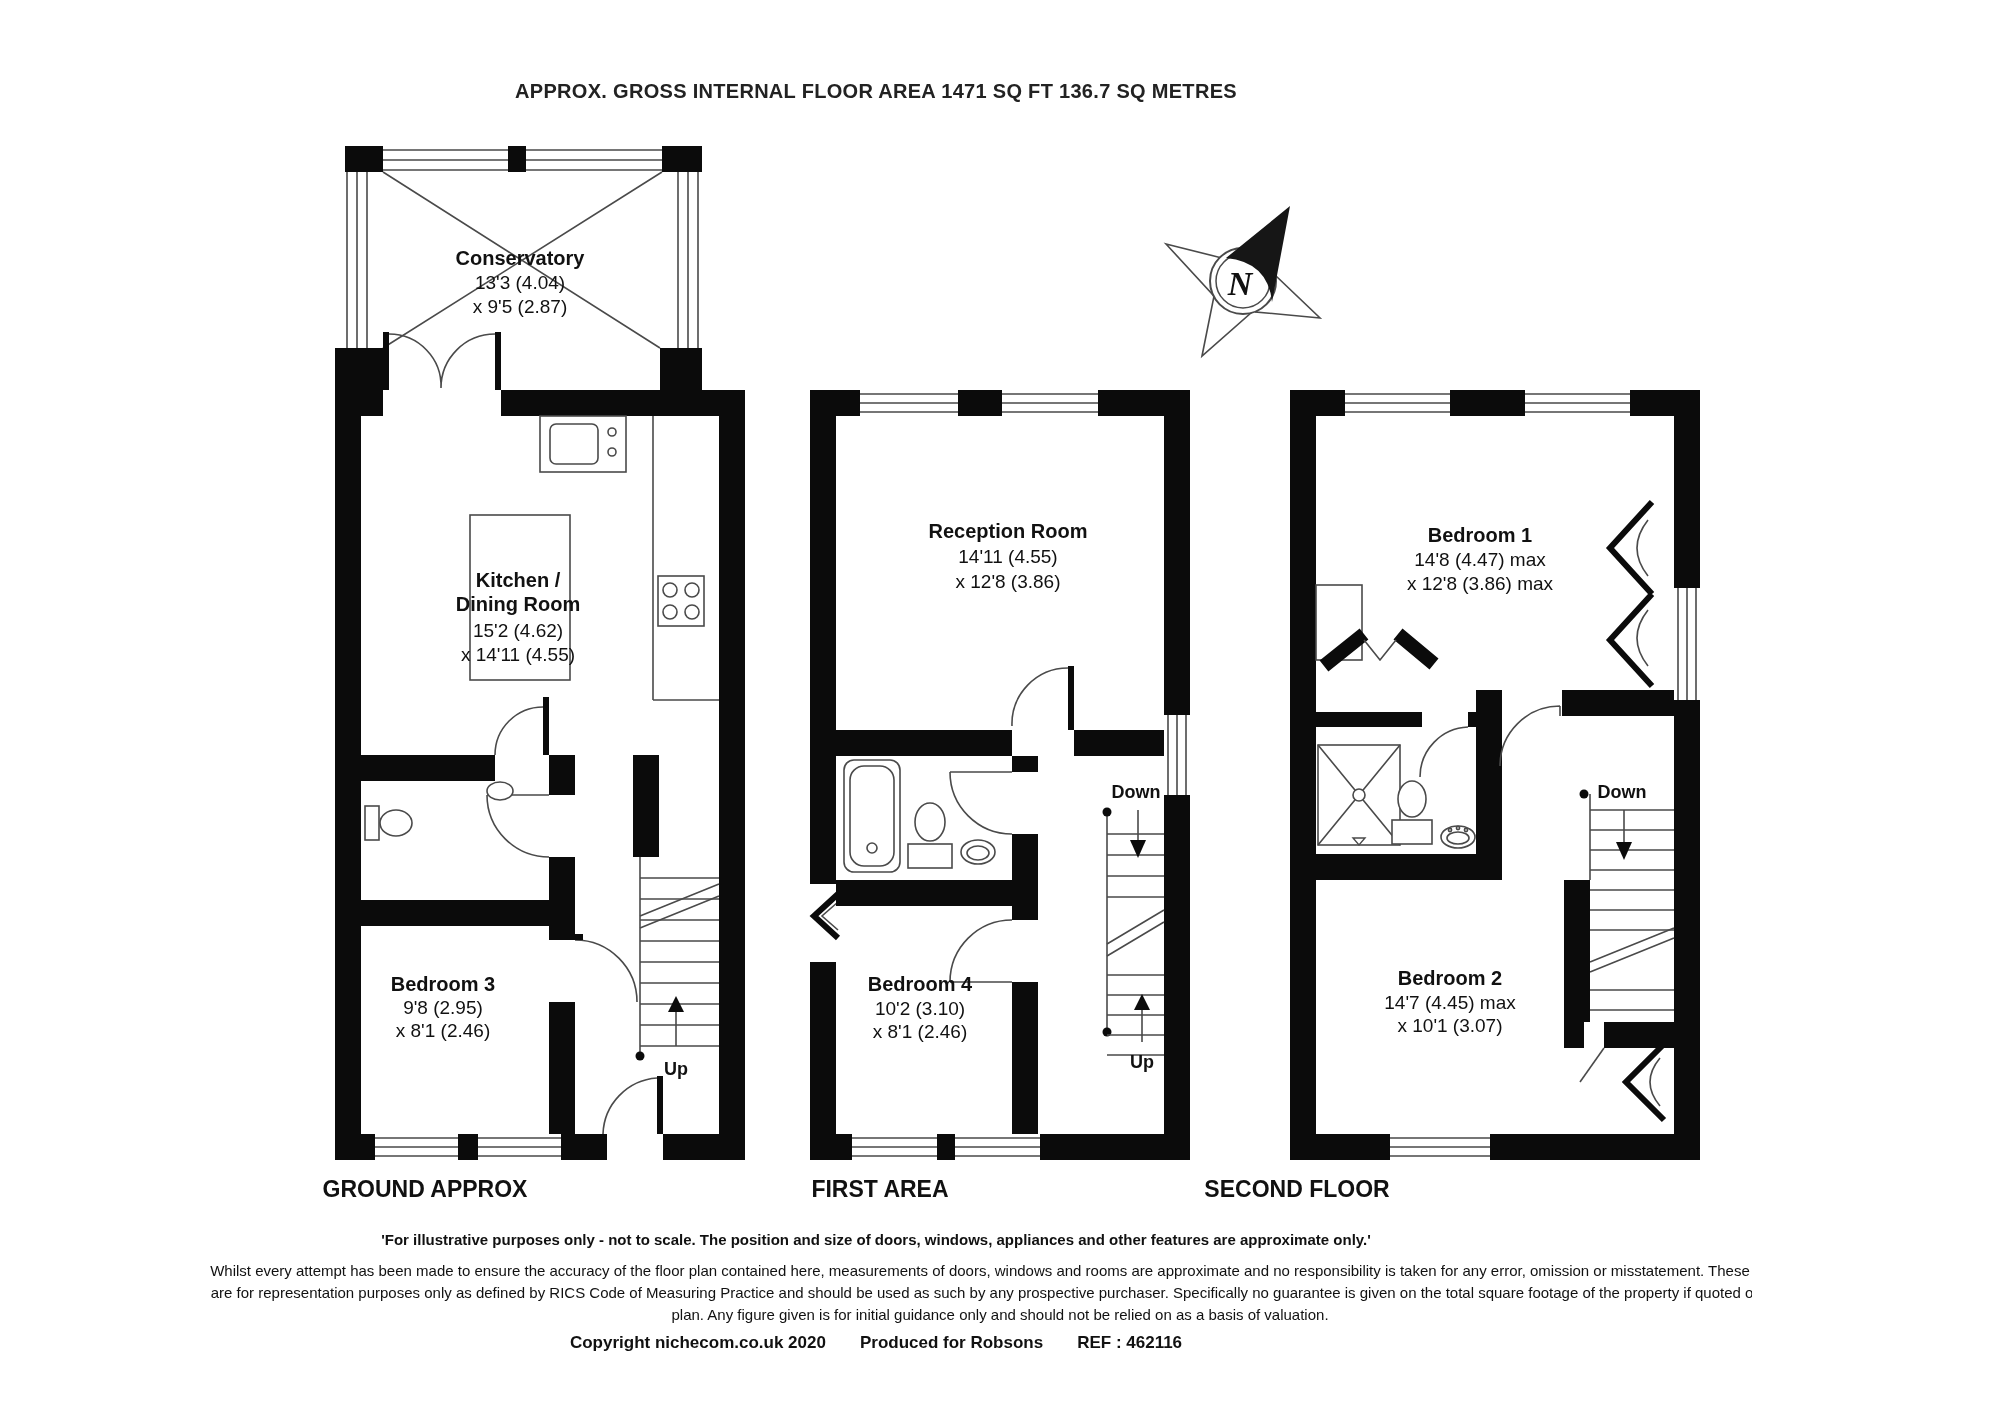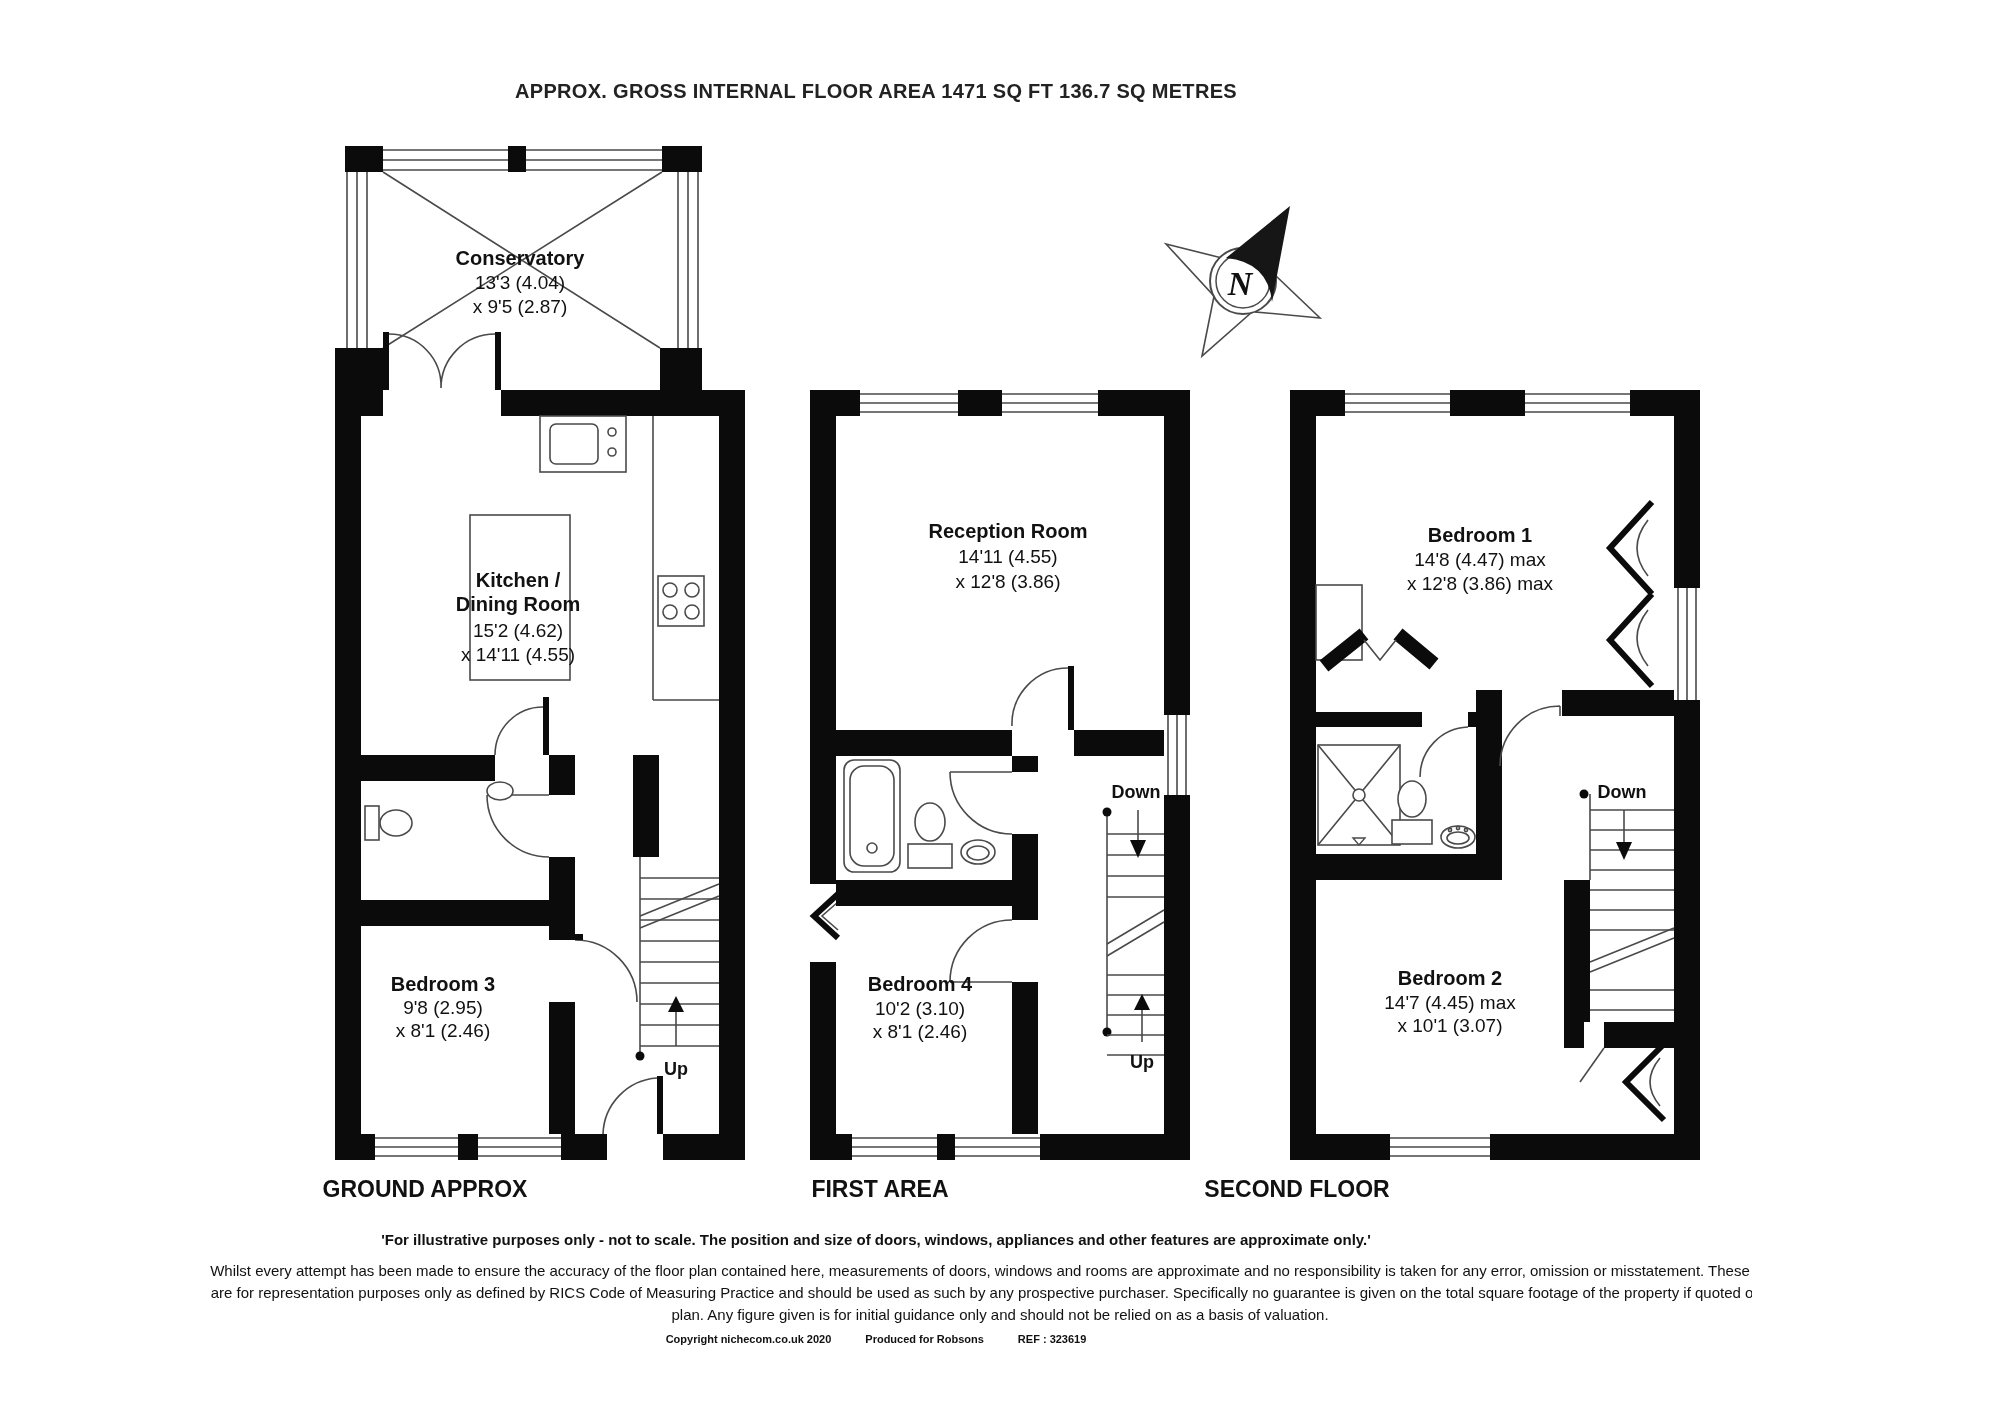--- a/index.html
+++ b/index.html
@@ -3,21 +3,21 @@
 <meta charset="utf-8">
 <style>
   html,body{margin:0;padding:0;background:#fff;}
   #canvas{position:relative;width:1752px;height:1414px;background:#ffffff;overflow:hidden;
           font-family:"Liberation Sans",sans-serif;color:#1c1c1c;}
   .abs{position:absolute;}
   #title{top:80px;left:0;right:0;text-align:center;font-size:20px;font-weight:bold;letter-spacing:.3px;color:#222;}
   .floor-label{top:1176px;font-size:23px;font-weight:bold;color:#111;transform:translateX(-50%);white-space:nowrap;}
   #footer-notice{top:1231px;left:0;right:0;text-align:center;font-size:15px;font-weight:bold;color:#111;}
   #footer-disclaimer{top:1260px;left:210px;width:1580px;text-align:center;font-size:15px;line-height:22px;color:#111;}
-  #footer-copy{top:1333px;left:0;right:0;display:flex;justify-content:center;gap:34px;font-size:11px;font-weight:bold;color:#111;}
+  #footer-copy{top:1333px;left:0;right:0;display:flex;justify-content:center;gap:34px;font-size:17px;font-weight:bold;color:#111;}
   svg{position:absolute;overflow:visible;}
   .wall{fill:#0b0b0b;stroke:none;}
   .thin{fill:none;stroke:#4a4a4a;stroke-width:1.6;}
   .fix{fill:#ffffff;stroke:#4a4a4a;stroke-width:1.6;}
   .chev{fill:none;stroke:#0b0b0b;stroke-width:6;stroke-linejoin:miter;}
   .thickline{fill:none;stroke:#0b0b0b;stroke-width:14;}
   .rname{font:bold 20px "Liberation Sans",sans-serif;fill:#111;text-anchor:middle;}
   .rdim{font:19px "Liberation Sans",sans-serif;fill:#111;text-anchor:middle;}
   .updown{font:bold 18px "Liberation Sans",sans-serif;fill:#111;text-anchor:middle;}
   .north{font:bold italic 34px "Liberation Serif",serif;fill:#111;text-anchor:middle;}
@@ -327,16 +327,16 @@
 
   <div class="abs floor-label" style="left:425px;">GROUND APPROX</div>
   <div class="abs floor-label" style="left:880px;">FIRST AREA</div>
   <div class="abs floor-label" style="left:1297px;">SECOND FLOOR</div>
 
   <div id="footer-notice" class="abs">'For illustrative purposes only - not to scale.  The position and size of doors, windows, appliances and other features are approximate only.'</div>
   <div id="footer-disclaimer" class="abs">Whilst every attempt has been made to ensure the accuracy of the floor plan contained here, measurements of doors, windows and rooms are approximate and no responsibility is taken for any error, omission or misstatement. These plans are for representation purposes only as defined by RICS Code of Measuring Practice and should be used as such by any prospective purchaser. Specifically no guarantee is given on the total square footage of the property if quoted on this plan. Any figure given is for initial guidance only and should not be relied on as a basis of valuation.</div>
   <div id="footer-copy" class="abs">
     <span>Copyright nichecom.co.uk 2020</span>
     <span>Produced for Robsons</span>
-    <span>REF : 323619</span>
+    <span>REF : 462116</span>
   </div>
 
 </div>
 
 </body></html>

